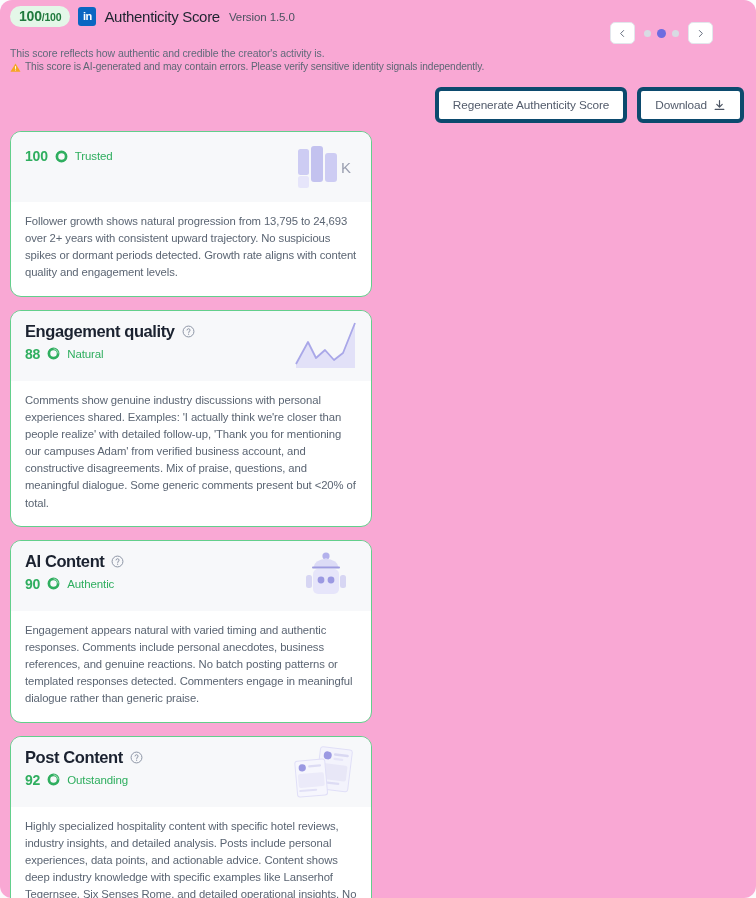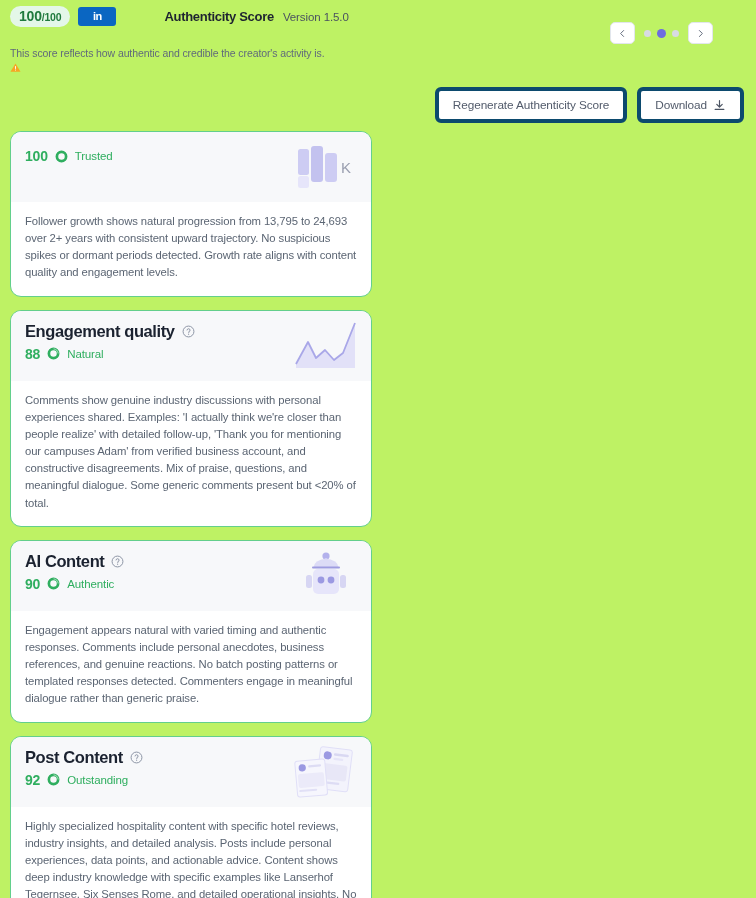--- a/index.html
+++ b/index.html
@@ -2,37 +2,37 @@
 <html><head>
 <meta charset="utf-8">
 <style>
   * { box-sizing: border-box; margin: 0; padding: 0; }
   html, body {
     width: 756px; height: 898px;
     font-family: "Liberation Sans", sans-serif;
     background: #fbfcfd;
     overflow: hidden;
   }
-  .page { width: 756px; height: 898px; position: relative; background: #bef264; }
+  .page { width: 756px; height: 898px; position: relative; background: #f9a8d4; border-radius: 12px; }
 
   
   .header { position: relative; padding: 6px 10px 4px 10px; }
   .header-top { display: flex; align-items: center; gap: 8px; }
   .score-pill {
     background: #e4f7e8; color: #1f7a3d; border-radius: 11px;
     padding: 2px 9px 3px 9px; font-size: 14px; font-weight: 700;
     letter-spacing: -0.2px; white-space: nowrap;
   }
   .score-pill .denom { font-size: 10.5px; font-weight: 700; }
   .li-logo {
-    width: 38px; height: 19px; background: #0a66c2; border-radius: 3px;
+    width: 18px; height: 19px; background: #0a66c2; border-radius: 3px;
     color: #fff; font-size: 11px; font-weight: 700; line-height: 19px;
     text-align: center; letter-spacing: -0.5px; flex: none;
   }
-  .app-title { font-size: 13px; font-weight: 700; color: #1e2430; letter-spacing: -0.3px; margin-left: 40px; }
+  .app-title { font-size: 15px; font-weight: 400; color: #1e2430; letter-spacing: -0.3px; }
   .app-version { font-size: 11.5px; color: #4a5260; margin-left: 1px; letter-spacing: -0.1px; }
 
   .subtitle { font-size: 10.5px; color: #606a7b; margin-top: 20px; letter-spacing: -0.1px; }
   .warn-row { display: flex; align-items: flex-start; gap: 4px; margin-top: 2px; }
   .warn-tri { flex: none; margin-top: 1px; }
   .warn-text { font-size: 10.2px; color: #5d6775; letter-spacing: -0.1px; }
 
   
   .nav-cluster { position: absolute; top: 22px; right: 10px; display: flex; align-items: center; gap: 9px; }
   .nav-btn {
@@ -92,20 +92,21 @@
       <div class="app-version">Version 1.5.0</div>
     </div>
     <div class="subtitle">This score reflects how authentic and credible the creator's activity is.</div>
 
     <div class="warn-row">
       <svg class="warn-tri" width="11" height="11" viewBox="0 0 24 24">
         <path d="M12 3 L23 21 L1 21 Z" fill="#f5a623"></path>
         <rect x="11" y="9" width="2" height="6" fill="#fff"></rect>
           <rect x="11" y="16.5" width="2" height="2" fill="#fff"></rect>
       </svg>
+      <div class="warn-text">This score is AI-generated and may contain errors. Please verify sensitive identity signals independently.</div>
     </div>
 
     <div class="nav-cluster">
       <div class="nav-btn">
         <svg width="9" height="9" viewBox="0 0 24 24">
           <path d="M15 4 L7 12 L15 20" fill="none" stroke="#5a6舞"></path>
           <path d="M15 4 L7 12 L15 20" fill="none" stroke="#60697a" stroke-width="2.6" stroke-linecap="round" stroke-linejoin="round"></path>
         </svg>
       </div>
       <div class="dots">

